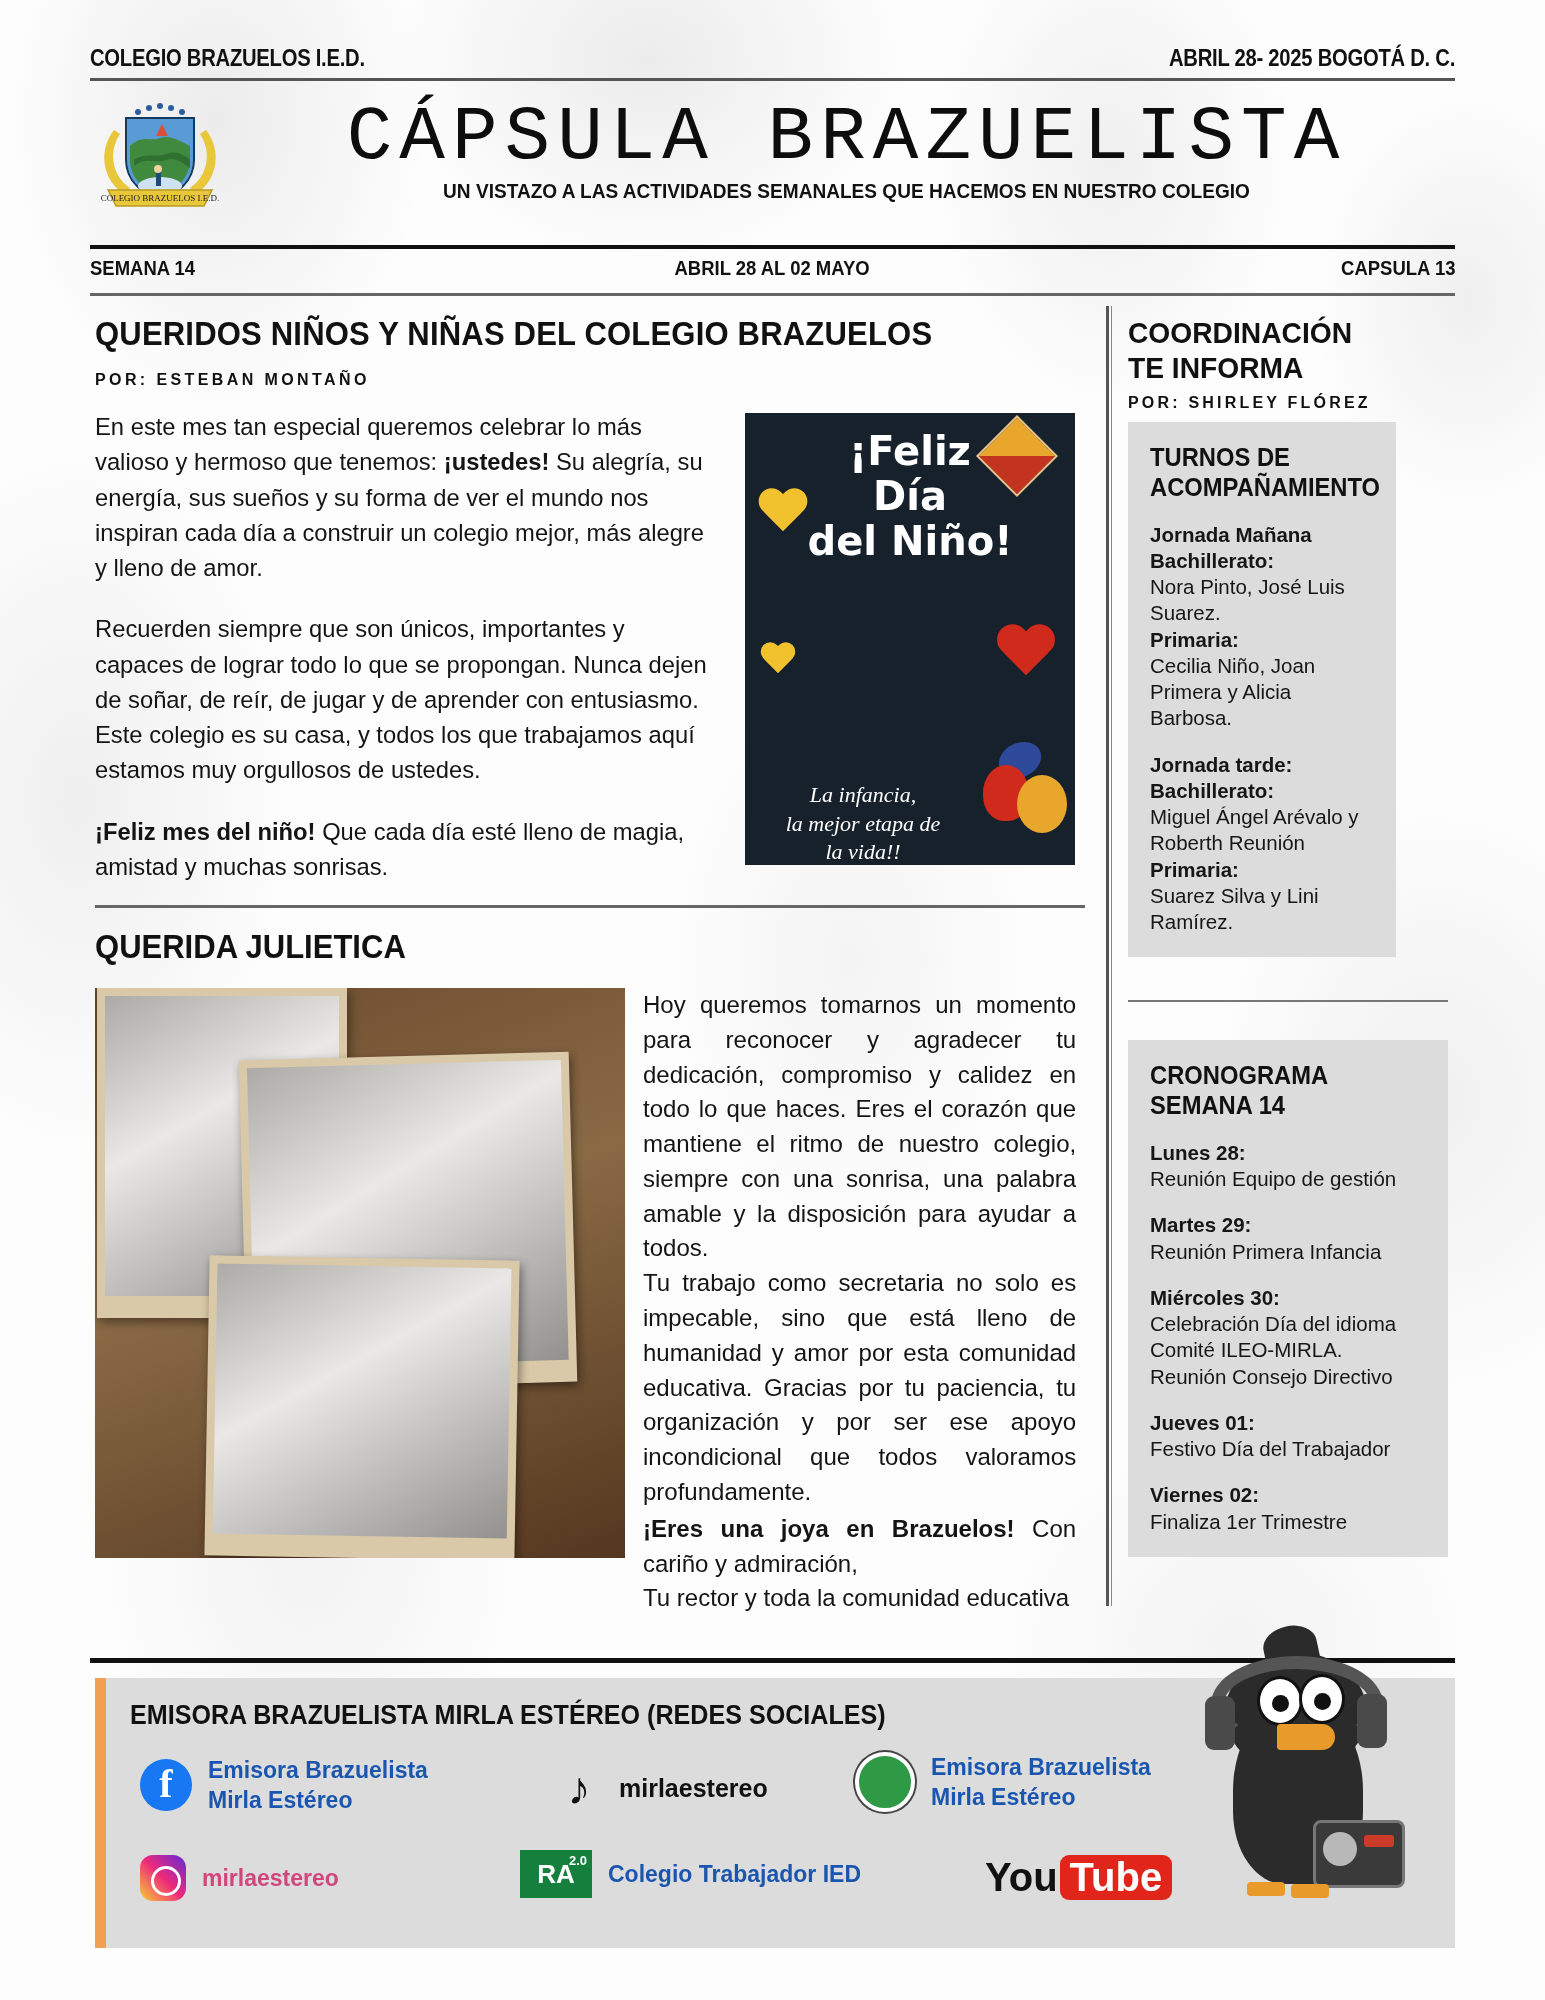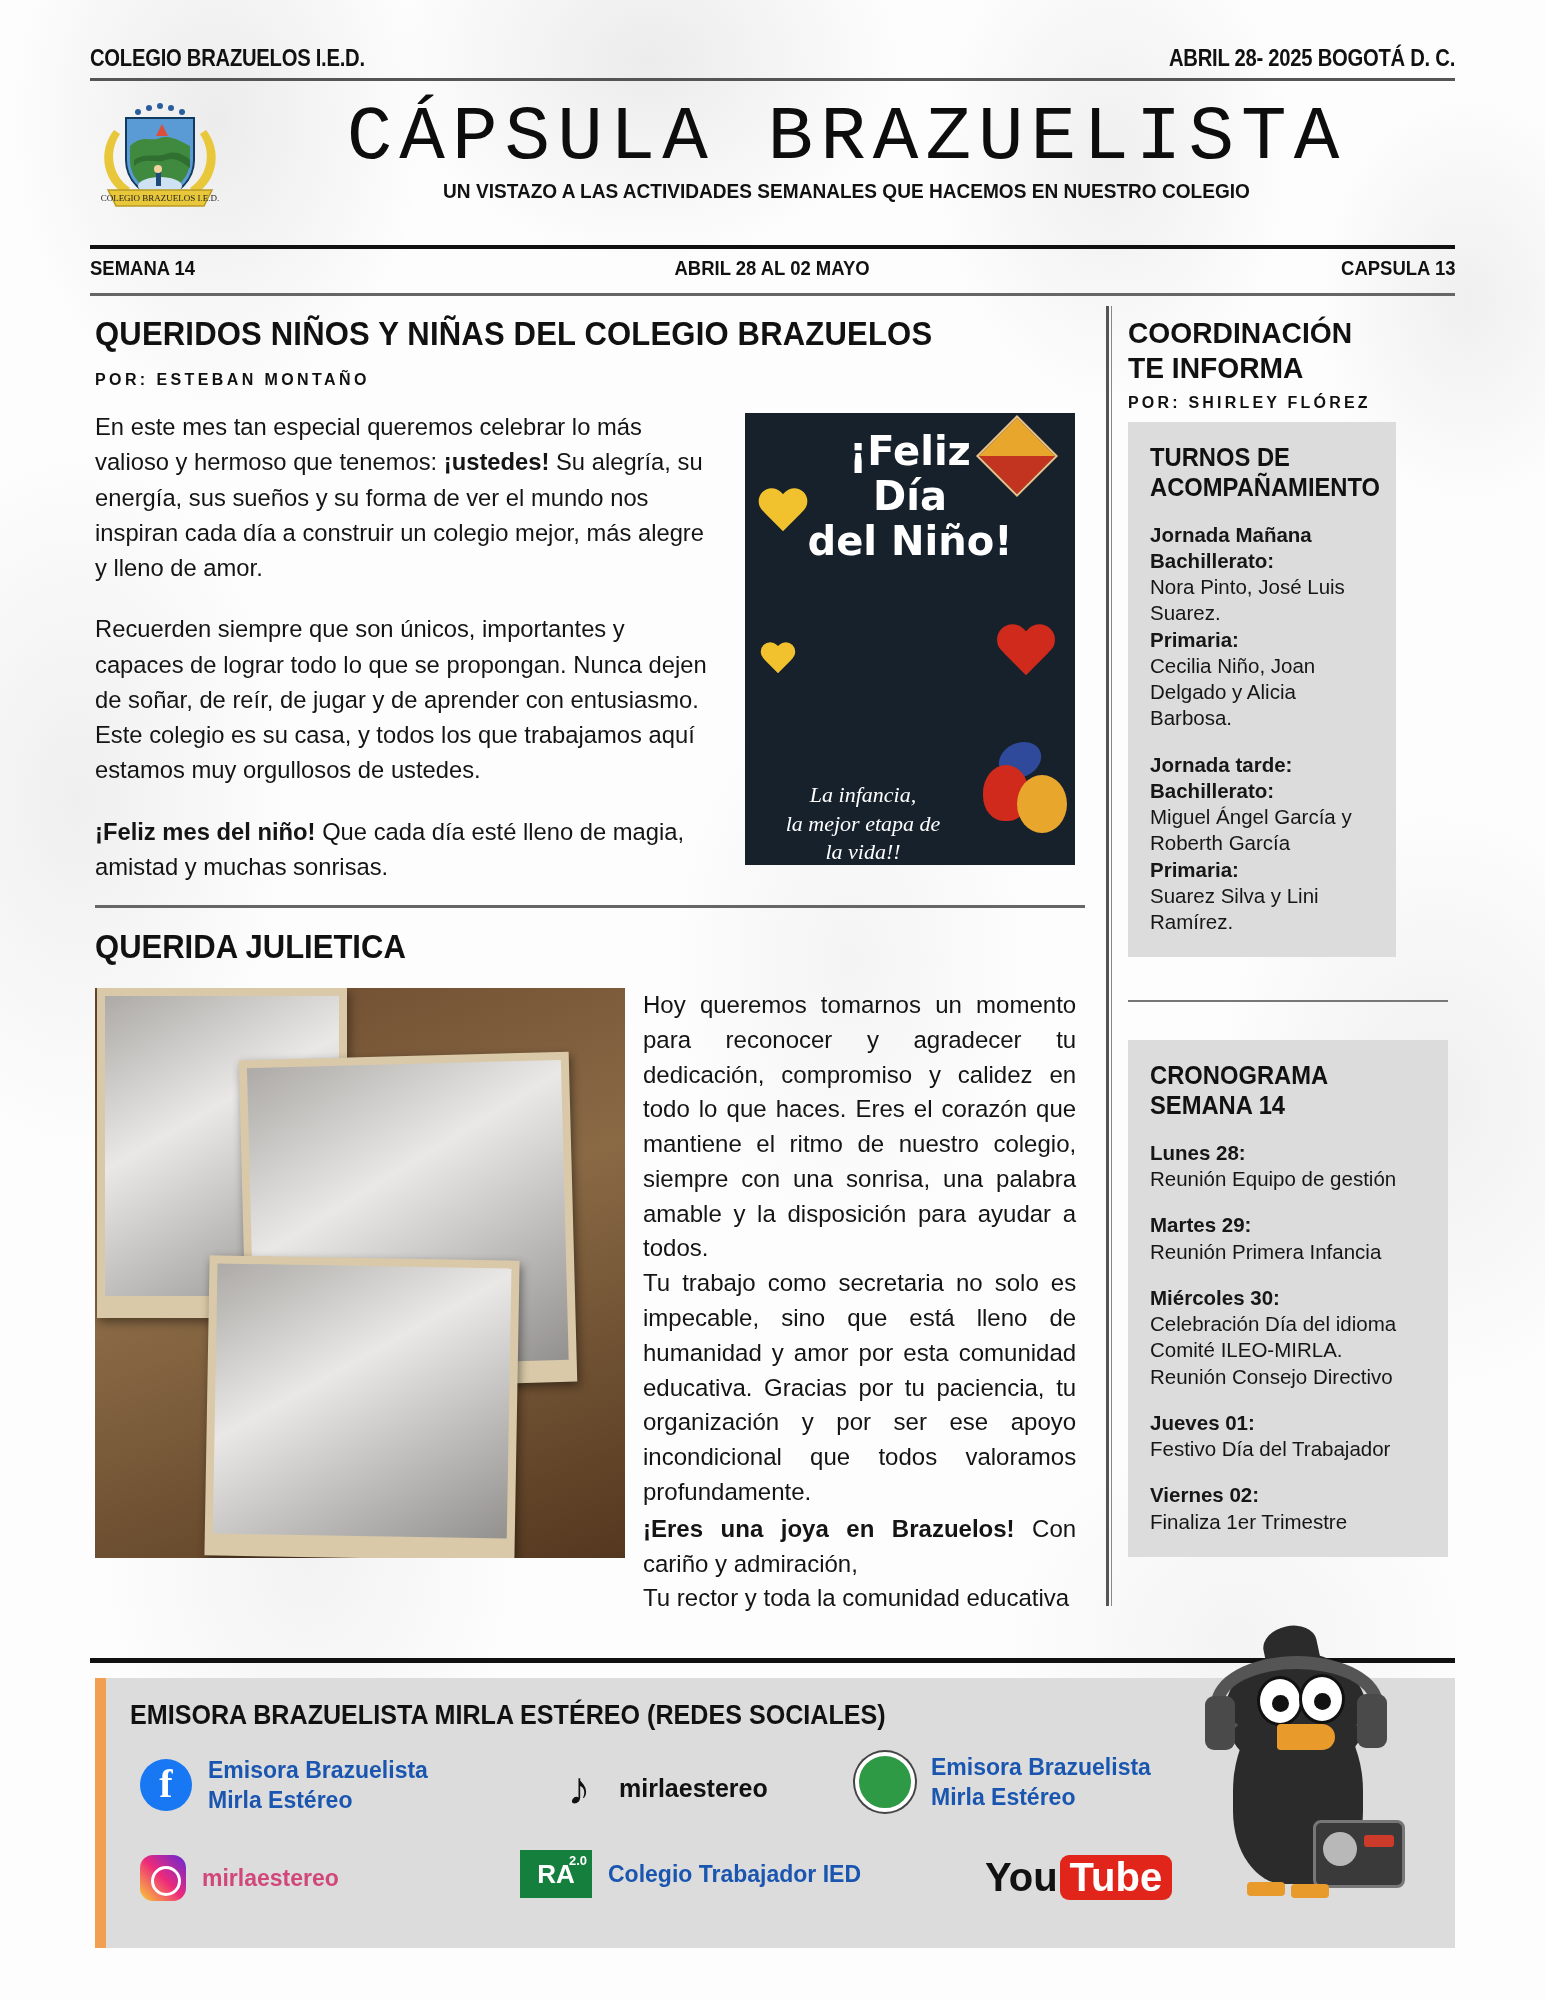--- a/index.html
+++ b/index.html
@@ -500,25 +500,25 @@
     <div class="side-title">COORDINACIÓN TE INFORMA</div>
     <div class="side-by">POR: SHIRLEY FLÓREZ</div>
 
     <div class="grey-box">
       <div class="box-h">TURNOS DE ACOMPAÑAMIENTO</div>
       <div class="sb-gap"></div>
       <div class="sb-line b">Jornada Mañana</div>
       <div class="sb-line b">Bachillerato:</div>
       <div class="sb-line">Nora Pinto, José Luis Suarez.</div>
       <div class="sb-line b">Primaria:</div>
-      <div class="sb-line">Cecilia Niño, Joan Delgado y Alicia Barbosa.</div>
+      <div class="sb-line">Cecilia Niño, Joan Primera y Alicia Barbosa.</div>
       <div class="sb-gap"></div>
       <div class="sb-line b">Jornada tarde:</div>
       <div class="sb-line b">Bachillerato:</div>
-      <div class="sb-line">Miguel Ángel García y Roberth García</div>
+      <div class="sb-line">Miguel Ángel Arévalo y Roberth Reunión</div>
       <div class="sb-line b">Primaria:</div>
       <div class="sb-line"> Suarez Silva y Lini Ramírez.</div>
     </div>
   </div>
 
   <div class="side-rule"></div>
 
   <div class="side2">
     <div class="grey-box">
       <div class="box-h">CRONOGRAMA SEMANA 14</div>

